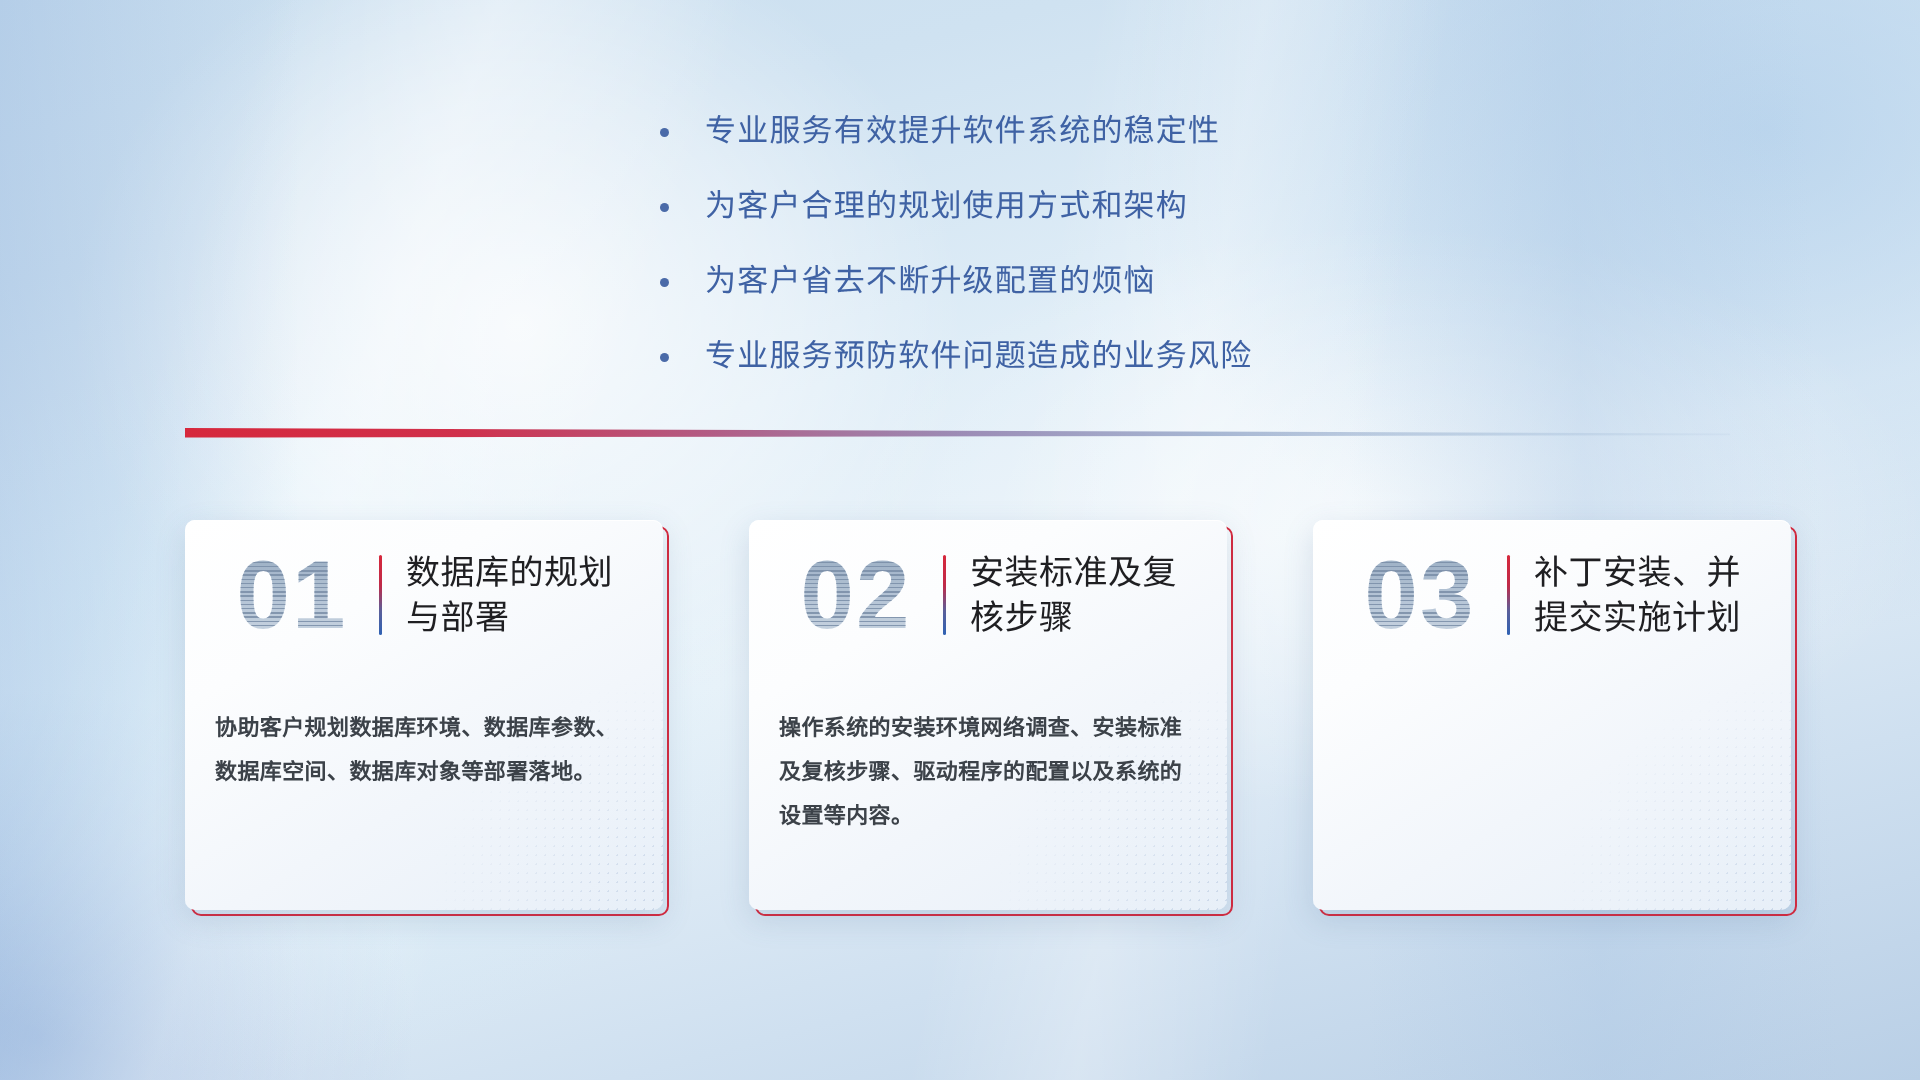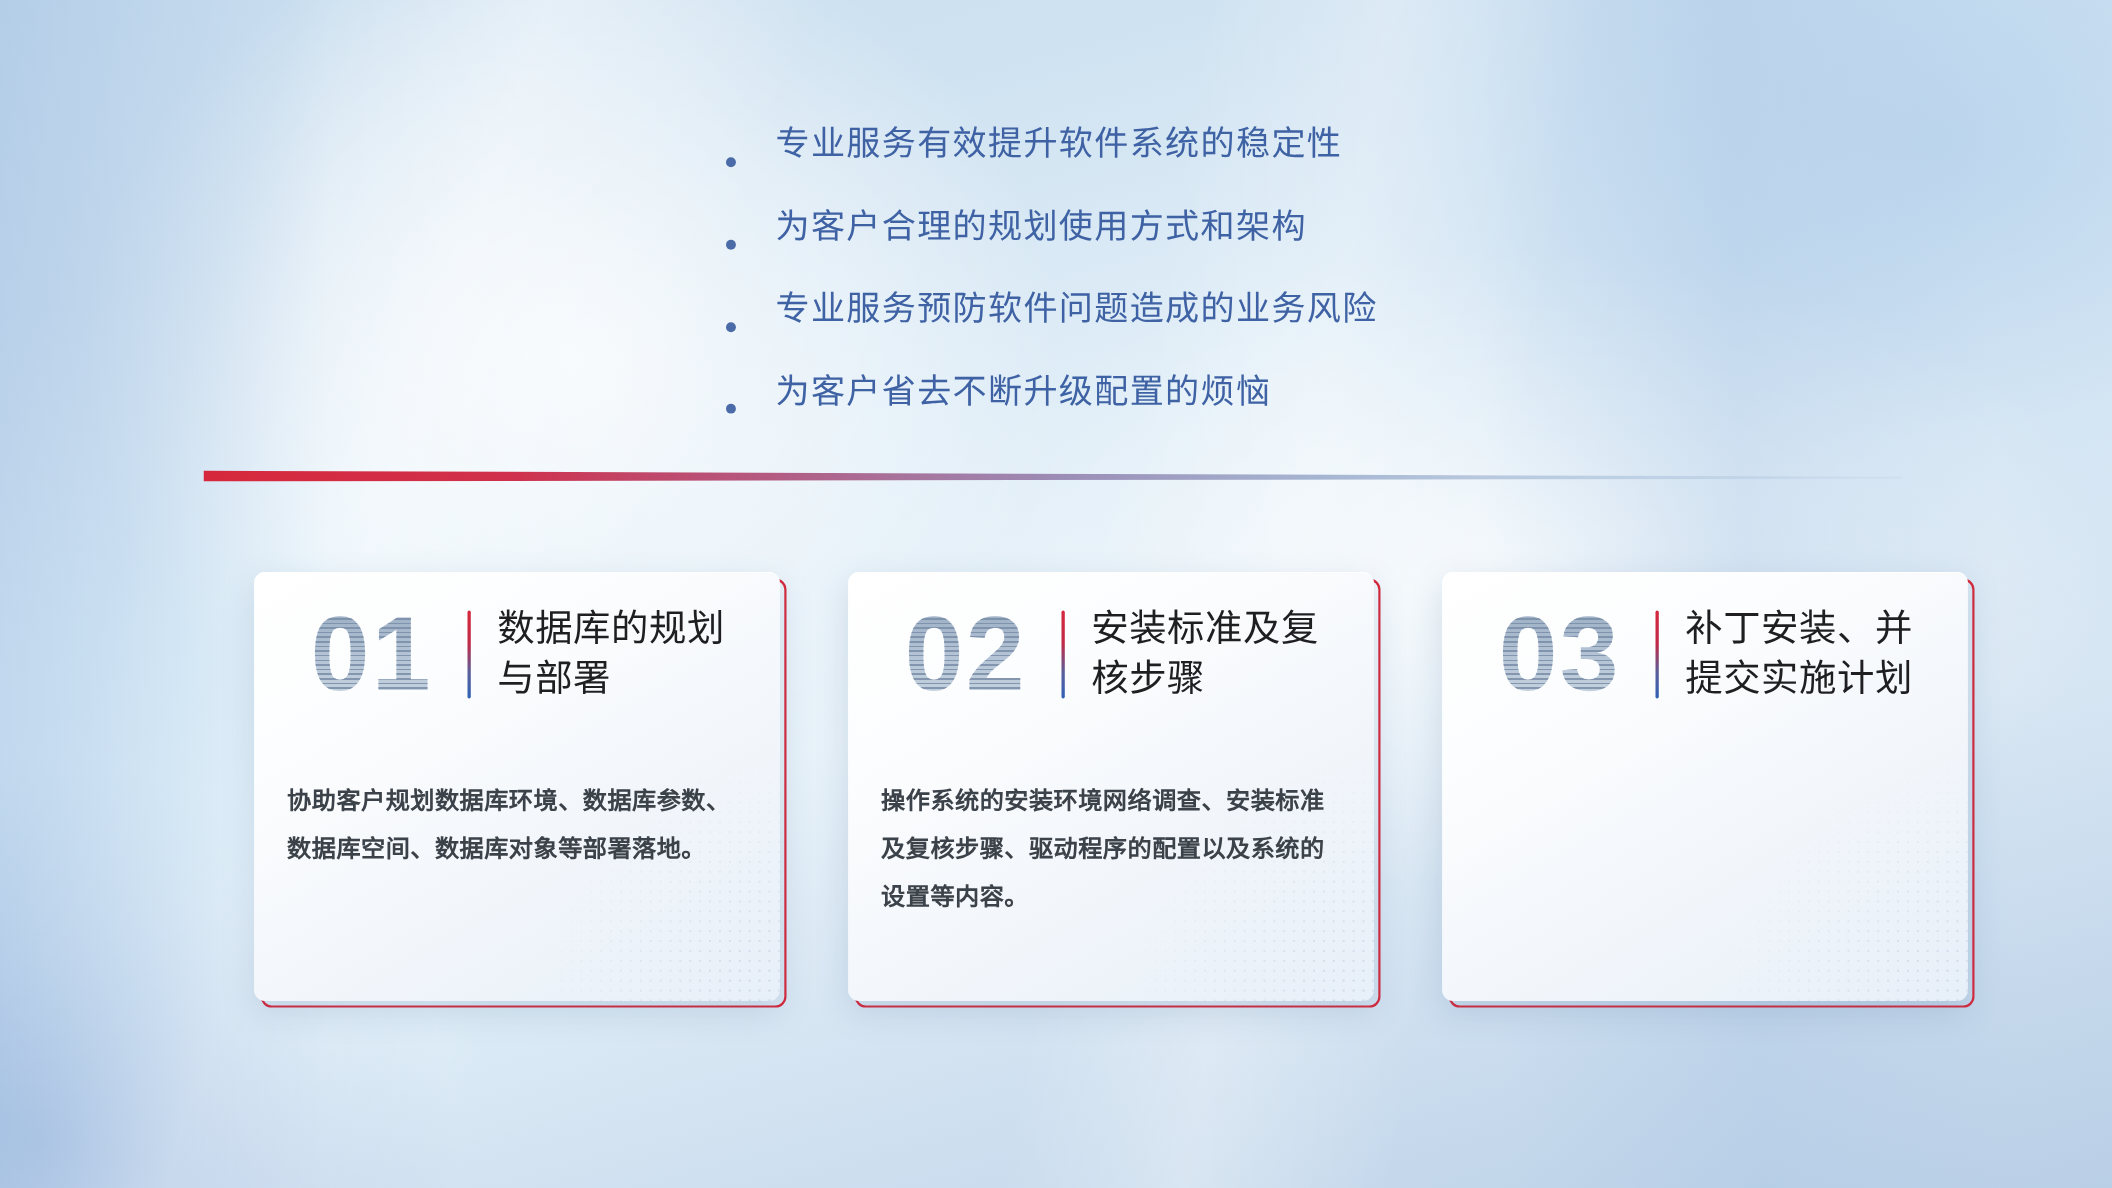--- a/index.html
+++ b/index.html
@@ -48,21 +48,21 @@
     pointer-events:none;
   }
 
   
   .bullets{
     position:absolute;
     left:660px; top:110px;
     z-index:4;
   }
   .bullet-row{
-    display:flex; align-items:flex-end;
+    display:flex; align-items:flex-start;
     margin-bottom:33px;
   }
   .bullet-dot{
     width:9px; height:9px; border-radius:50%;
     background:#4a6aa8;
     margin-top:18px; margin-right:36px;
     flex:0 0 auto;
   }
   .bullet-text{
     font-size:31px;
@@ -80,23 +80,22 @@
     width:1545px; height:20px;
     z-index:4;
   }
   .divider-wrap svg{ display:block; width:100%; height:100%; }
 
   
   .cards{
     position:absolute;
     left:185px; top:520px;
     width:1560px; height:400px;
-    display:flex; gap:62px;
+    display:flex; gap:86px;
     z-index:5;
-    margin-left:46px;
   }
   .card{
     position:relative;
     width:478px; height:390px;
     flex:0 0 auto;
   }
   
   .card-frame{
     position:absolute;
     left:6px; top:6px;
@@ -198,26 +197,26 @@
       <span class="bullet-text">专业服务有效提升软件系统的稳定性</span>
     </div>
 
     <div class="bullet-row">
       <span class="bullet-dot"></span>
       <span class="bullet-text">为客户合理的规划使用方式和架构</span>
     </div>
 
     <div class="bullet-row">
       <span class="bullet-dot"></span>
+      <span class="bullet-text">为客户省去不断升级配置的烦恼</span>
+    </div>
+
+    <div class="bullet-row">
+      <span class="bullet-dot"></span>
       <span class="bullet-text">专业服务预防软件问题造成的业务风险</span>
-    </div>
-
-    <div class="bullet-row">
-      <span class="bullet-dot"></span>
-      <span class="bullet-text">为客户省去不断升级配置的烦恼</span>
     </div>
 
   </div>
 
   <div class="divider-wrap">
     <svg viewBox="0 0 1545 20" preserveAspectRatio="none" aria-hidden="true">
       <defs>
         <linearGradient id="divgrad" x1="0" y1="0" x2="1" y2="0">
           <stop offset="0%" stop-color="#d6283c" stop-opacity="1"></stop>
           <stop offset="18%" stop-color="#cf2a46" stop-opacity=".97"></stop>

